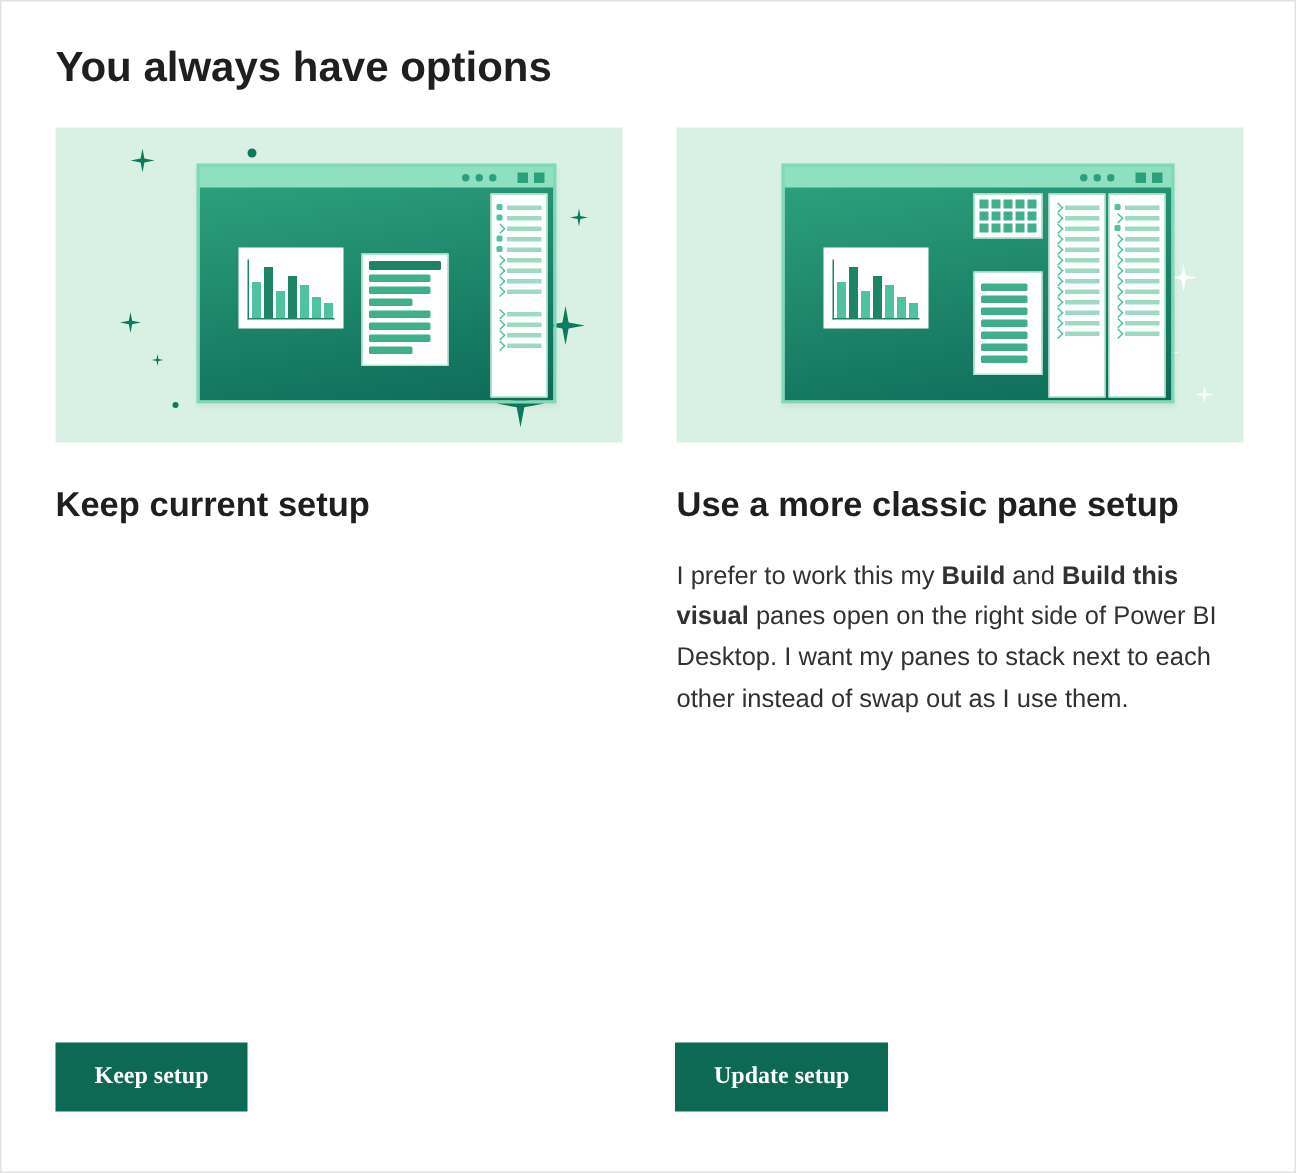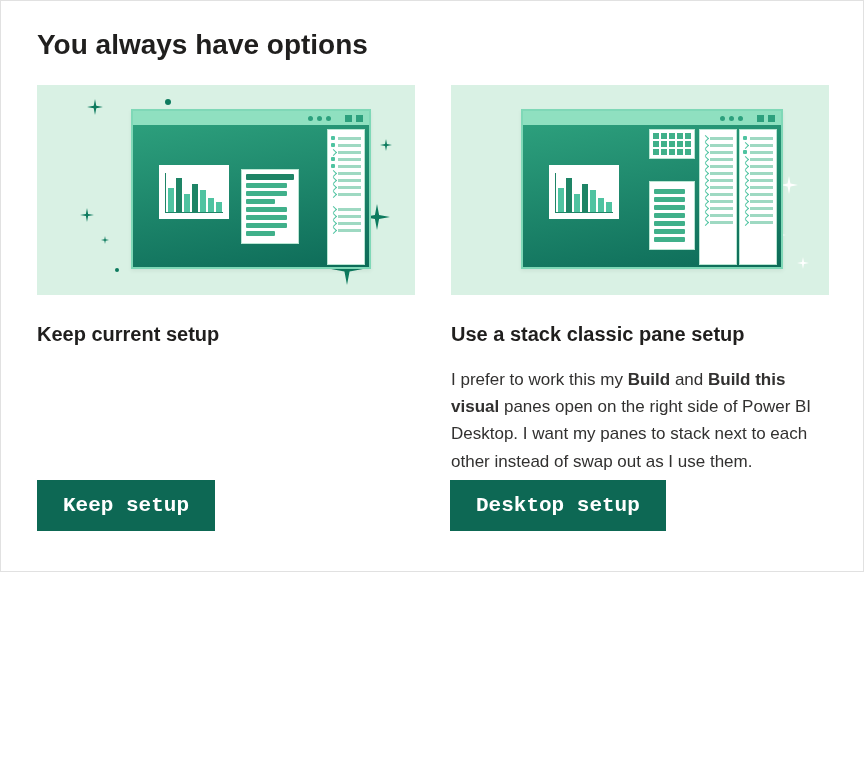--- a/index.html
+++ b/index.html
@@ -3,21 +3,21 @@
 <meta charset="utf-8">
 <style>
   * { box-sizing: border-box; margin: 0; padding: 0; }
   html, body {
     width: 864px; height: 782px;
     font-family: "Segoe UI", -apple-system, BlinkMacSystemFont, sans-serif;
     color: #323130;
     background: #fff;
   }
   .dialog {
-    width: 864px; height: 572px;
+    width: 864px; height: 782px;
     padding: 28px 36px 24px 36px;
     border: 1px solid #e1e1e1;
   }
   h1.title {
     font-size: 28px;
     font-weight: 700;
     color: #201f1e;
     margin-bottom: 24px;
   }
   .description {
@@ -40,40 +40,40 @@
   }
   .option-image {
     width: 378px;
     height: 210px;
     background: #d9f1e4;
     position: relative;
     overflow: hidden;
     margin-bottom: 28px;
   }
   .option-title {
-    font-size: 20px;
+    font-size: 23px;
     font-weight: 700;
     color: #201f1e;
     margin-bottom: 20px;
   }
   .option-body {
     font-size: 17px;
     line-height: 1.6;
     color: #323130;
   }
   .option-body .bold { font-weight: 700; }
   .btn {
     background: #0d6854;
     color: #fff;
     border: none;
-    font-size: 21px;
+    font-size: 16px;
     font-weight: 600;
     padding: 14px 26px;
     cursor: pointer;
-    font-family: Liberation Mono, monospace;
+    font-family: Liberation Serif, serif;
   }
 
   
   .mock-window {
     position: absolute;
     background: linear-gradient(170deg, #2fa37f 0%, #0d6b58 100%);
     border: 2px solid #7fd8b7;
     box-shadow: 0 2px 4px rgba(0,0,0,0.06);
   }
   .mock-titlebar {
@@ -378,30 +378,30 @@
               <div class="li"></div>
               <div class="li"></div>
             <div class="li"></div>
               <div class="li"></div>
               <div class="li"></div>
               <div class="li"></div>
           </div>
         </div>
       </div>
 
-      <div class="option-title">Use a stack classic pane setup</div>
+      <div class="option-title">Use a more classic pane setup</div>
       <div class="option-body">
         <span>I prefer to work this my </span><span class="bold">Build</span><span> and </span><span class="bold">Build this visual</span><span> panes open on the right side of Power BI Desktop. I want my panes to stack next to each other instead of swap out as I use them.</span>
       </div>
     </div>
 
   </div>
 
   <div class="footer">
     <div class="footer-col">
       <button class="btn">Keep setup</button>
     </div>
     <div class="footer-col">
-      <button class="btn">Desktop setup</button>
+      <button class="btn">Update setup</button>
     </div>
   </div>
 
 </div>
 
 </body></html>

